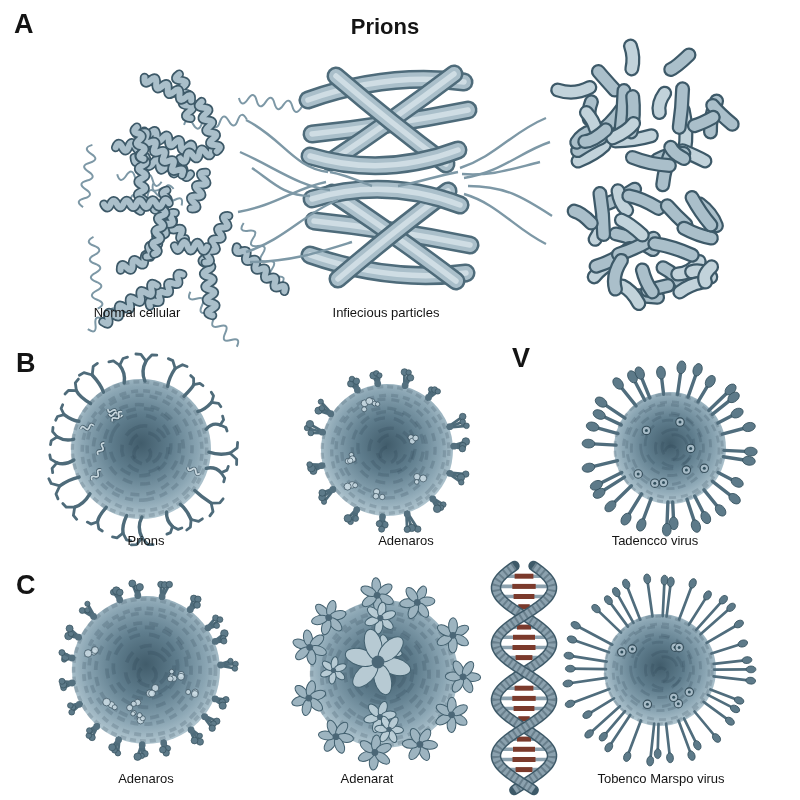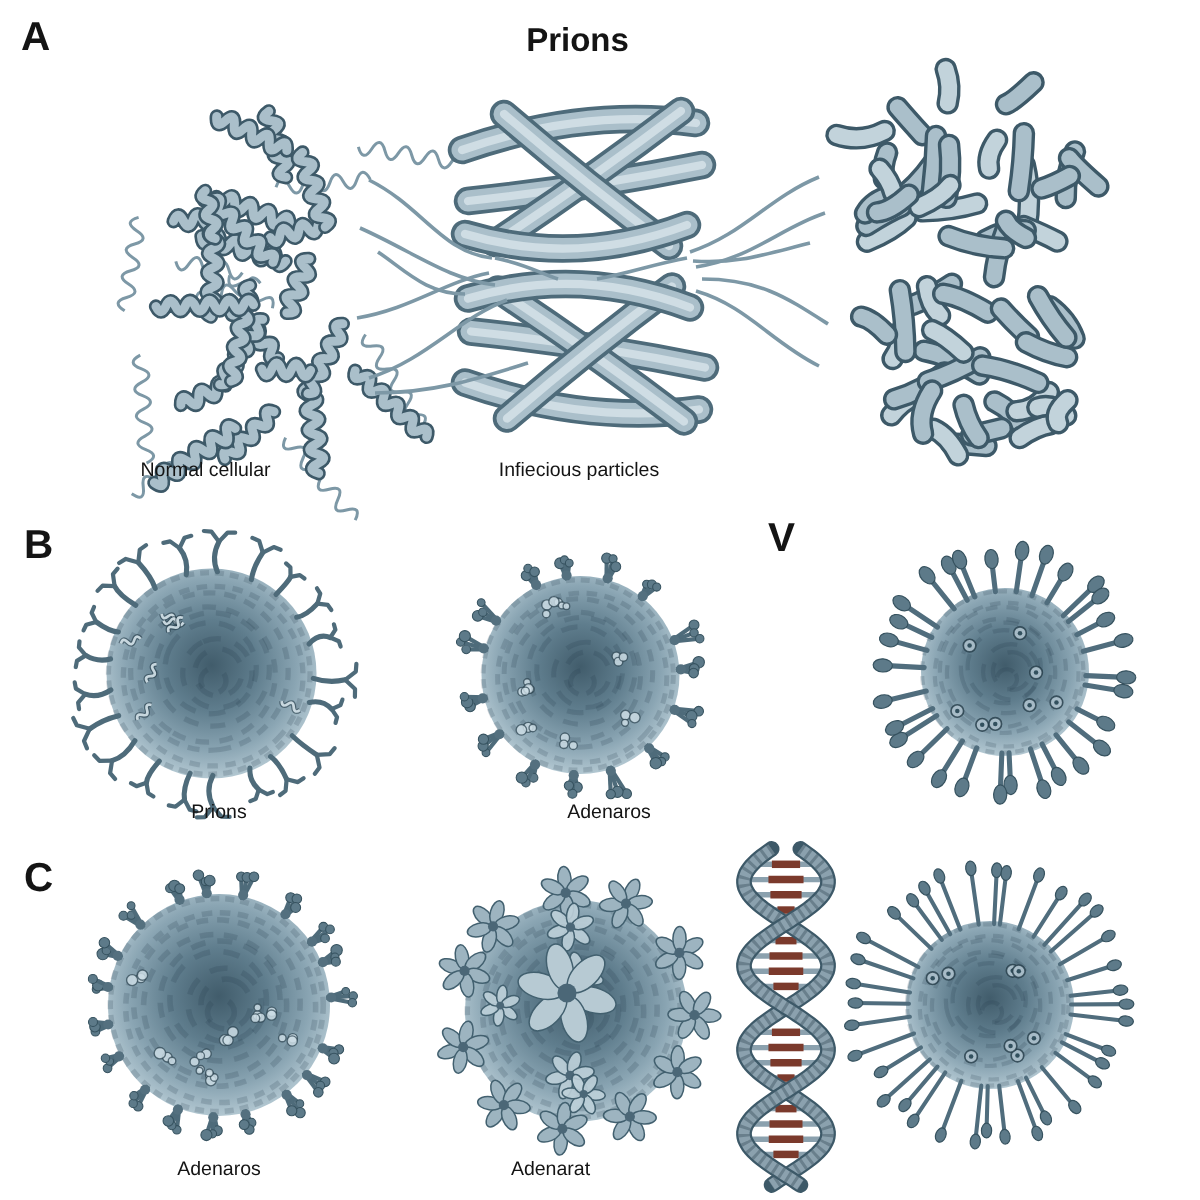--- a/index.html
+++ b/index.html
@@ -1048,16 +1048,18 @@
 
   <div class="lbl cap" style="left:137px;top:306px">Normal cellular</div>
   <div class="lbl cap" style="left:386px;top:306px">Infiecious particles</div>
 
   <div class="lbl letter" style="left:16px;top:349px">B</div>
   <div class="lbl letter" style="left:512px;top:344px">V</div>
   <div class="lbl letter" style="left:16px;top:571px">C</div>
 
   <div class="lbl cap" style="left:146px;top:534px">Prions</div>
   <div class="lbl cap" style="left:406px;top:534px">Adenaros</div>
+  <div class="lbl cap" style="left:655px;top:534px">Tadencco virus</div>
 
   <div class="lbl cap" style="left:146px;top:772px">Adenaros</div>
   <div class="lbl cap" style="left:367px;top:772px">Adenarat</div>
+  <div class="lbl cap" style="left:661px;top:772px">Tobenco Marspo virus</div>
 </div>
 
 </body></html>

